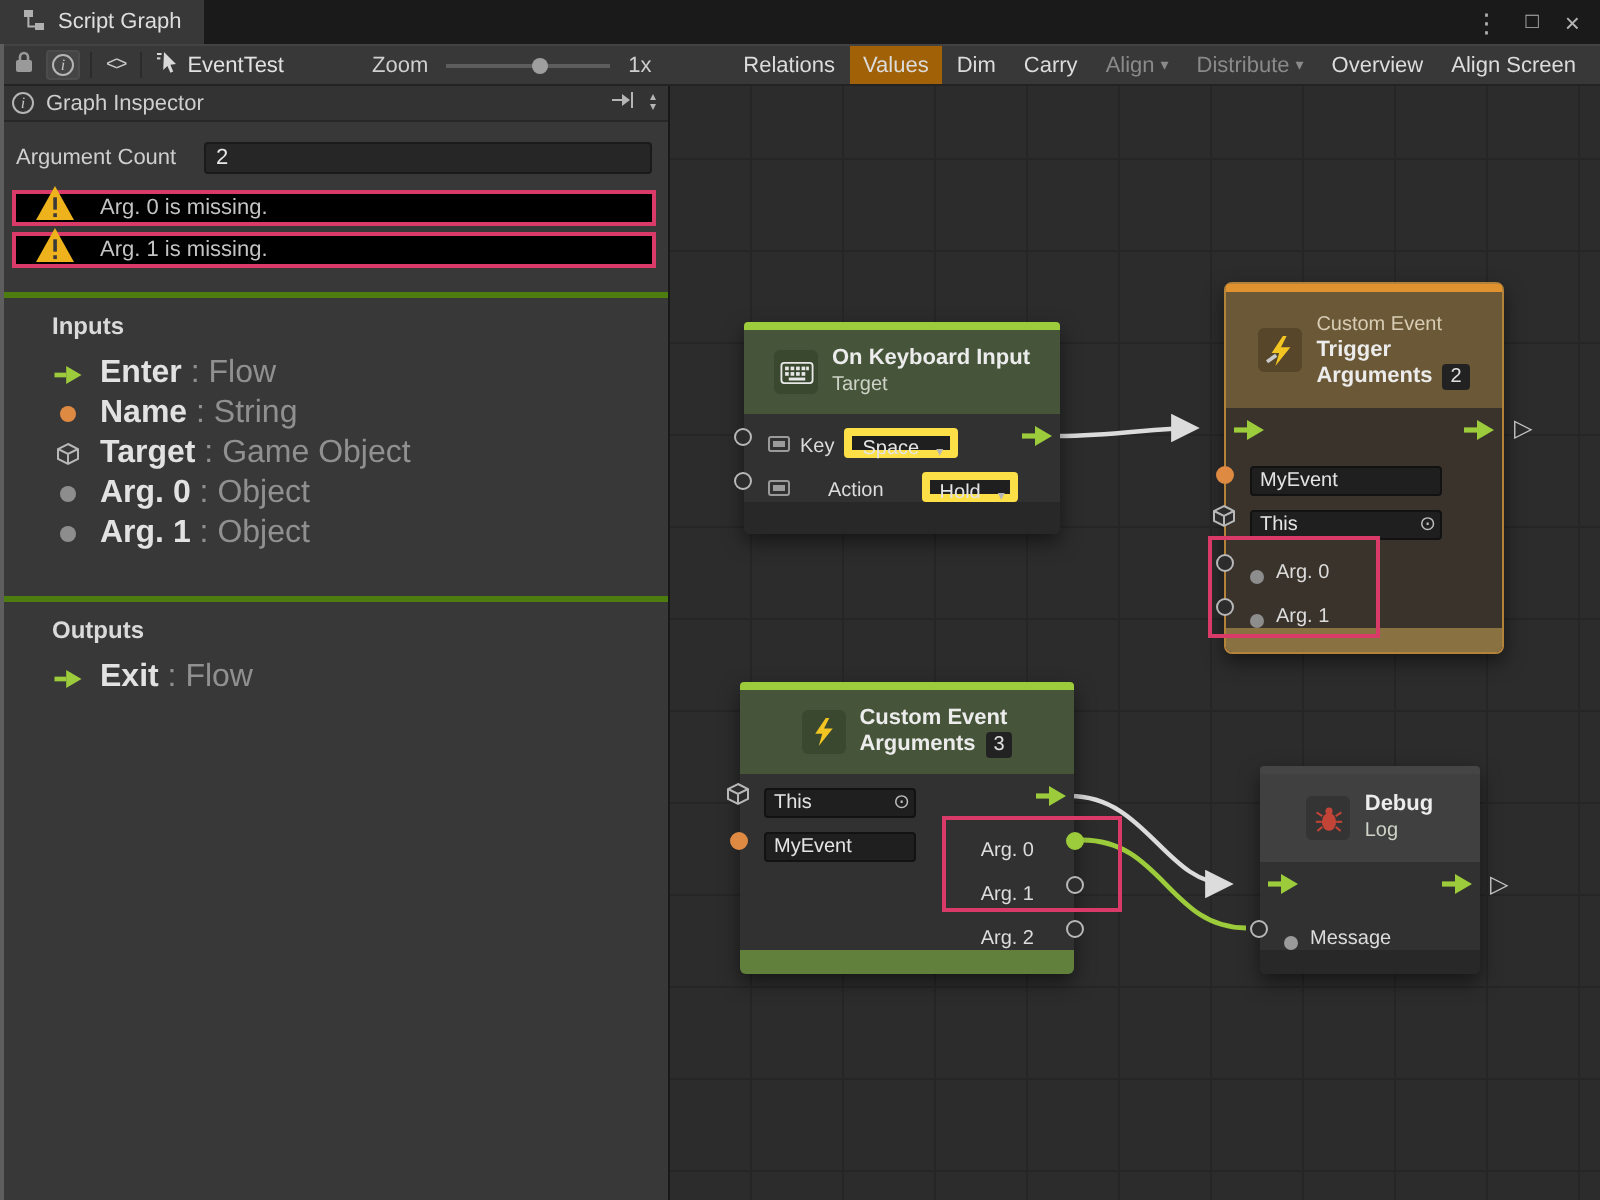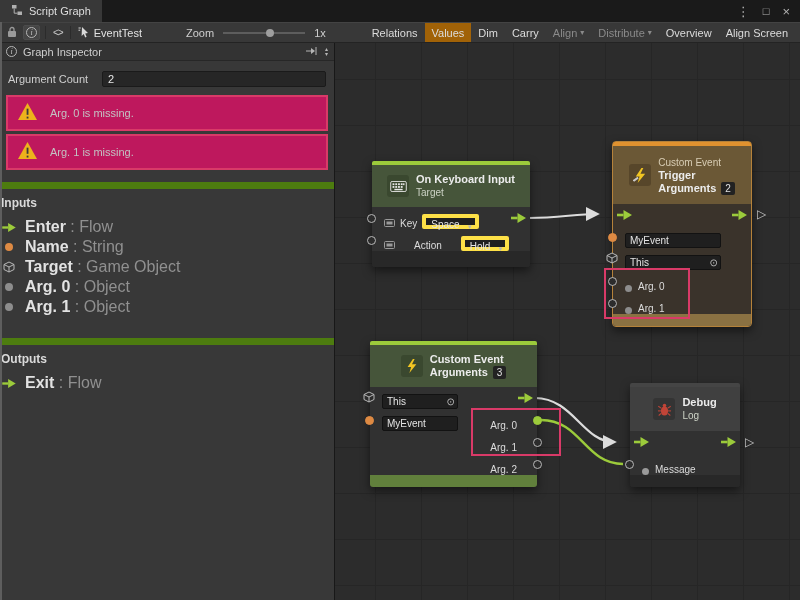--- a/index.html
+++ b/index.html
@@ -28,24 +28,24 @@
 .left-edge{position:absolute;left:0;top:22px;width:2px;bottom:0;background:#5e5e5e;z-index:60}
 
 .inspector{position:absolute;top:43px;left:0;width:335px;bottom:0;background:#383838;border-right:1px solid #181818}
 .insp-header{height:18px;background:#333;border-bottom:1px solid #272727;display:flex;align-items:center;gap:6px;padding:0 6px;color:#cfcfcf;font-size:11px}
 .hdr-icons{margin-left:auto;display:flex;align-items:center;gap:8px}
 .spinner{display:flex;flex-direction:column;line-height:5px;font-size:6px;color:#b5b5b5}
 .insp-title{display:flex;align-items:center;gap:12px;padding:8px 10px;border-bottom:1px solid #2b2b2b;color:#e4e4e4;font-size:13px}
 .argrow{display:flex;align-items:center;margin:10px 8px 8px}
 .argrow label{width:94px;font-size:11px;color:#cfcfcf}
 .argfield{flex:1;height:16px;background:#262626;border:1px solid #1a1a1a;border-radius:2px;font-size:11px;line-height:14px;color:#e8e8e8;padding:0 5px}
-.warn{margin:8px 6px 0;border:2px solid #d93a68;background:#be185d;height:36px;display:flex;align-items:center;gap:12px;padding:0 9px}
+.warn{margin:8px 6px 0;border:2px solid #d93a68;background:#000000;height:18px;display:flex;align-items:center;gap:12px;padding:0 9px}
 .warn + .warn{margin-top:3px}
 .warn-text{font-size:11px;color:#c3c3c3}
-.sec{margin-top:12px;border-top:7px solid #4d7c0f;padding:7px 1px 9px}
+.sec{margin-top:12px;border-top:3px solid #4d7c0f;padding:7px 26px 9px}
 .sec-title{font-size:12px;color:#dadada;font-weight:bold;margin-bottom:7px}
 .io-row{display:flex;align-items:center;gap:9px;height:20px;font-size:16px}
 .io-ico{width:15px;display:flex;justify-content:center}
 .io-name{color:#e2e2e2;font-weight:bold}
 .io-type{color:#909090}
 .io-type::before{content:" : "}
 .dot{width:8px;height:8px;border-radius:50%;display:inline-block}
 .dot.orange{background:#de8a43}
 .dot.gray{background:#8d8d8d}
 

